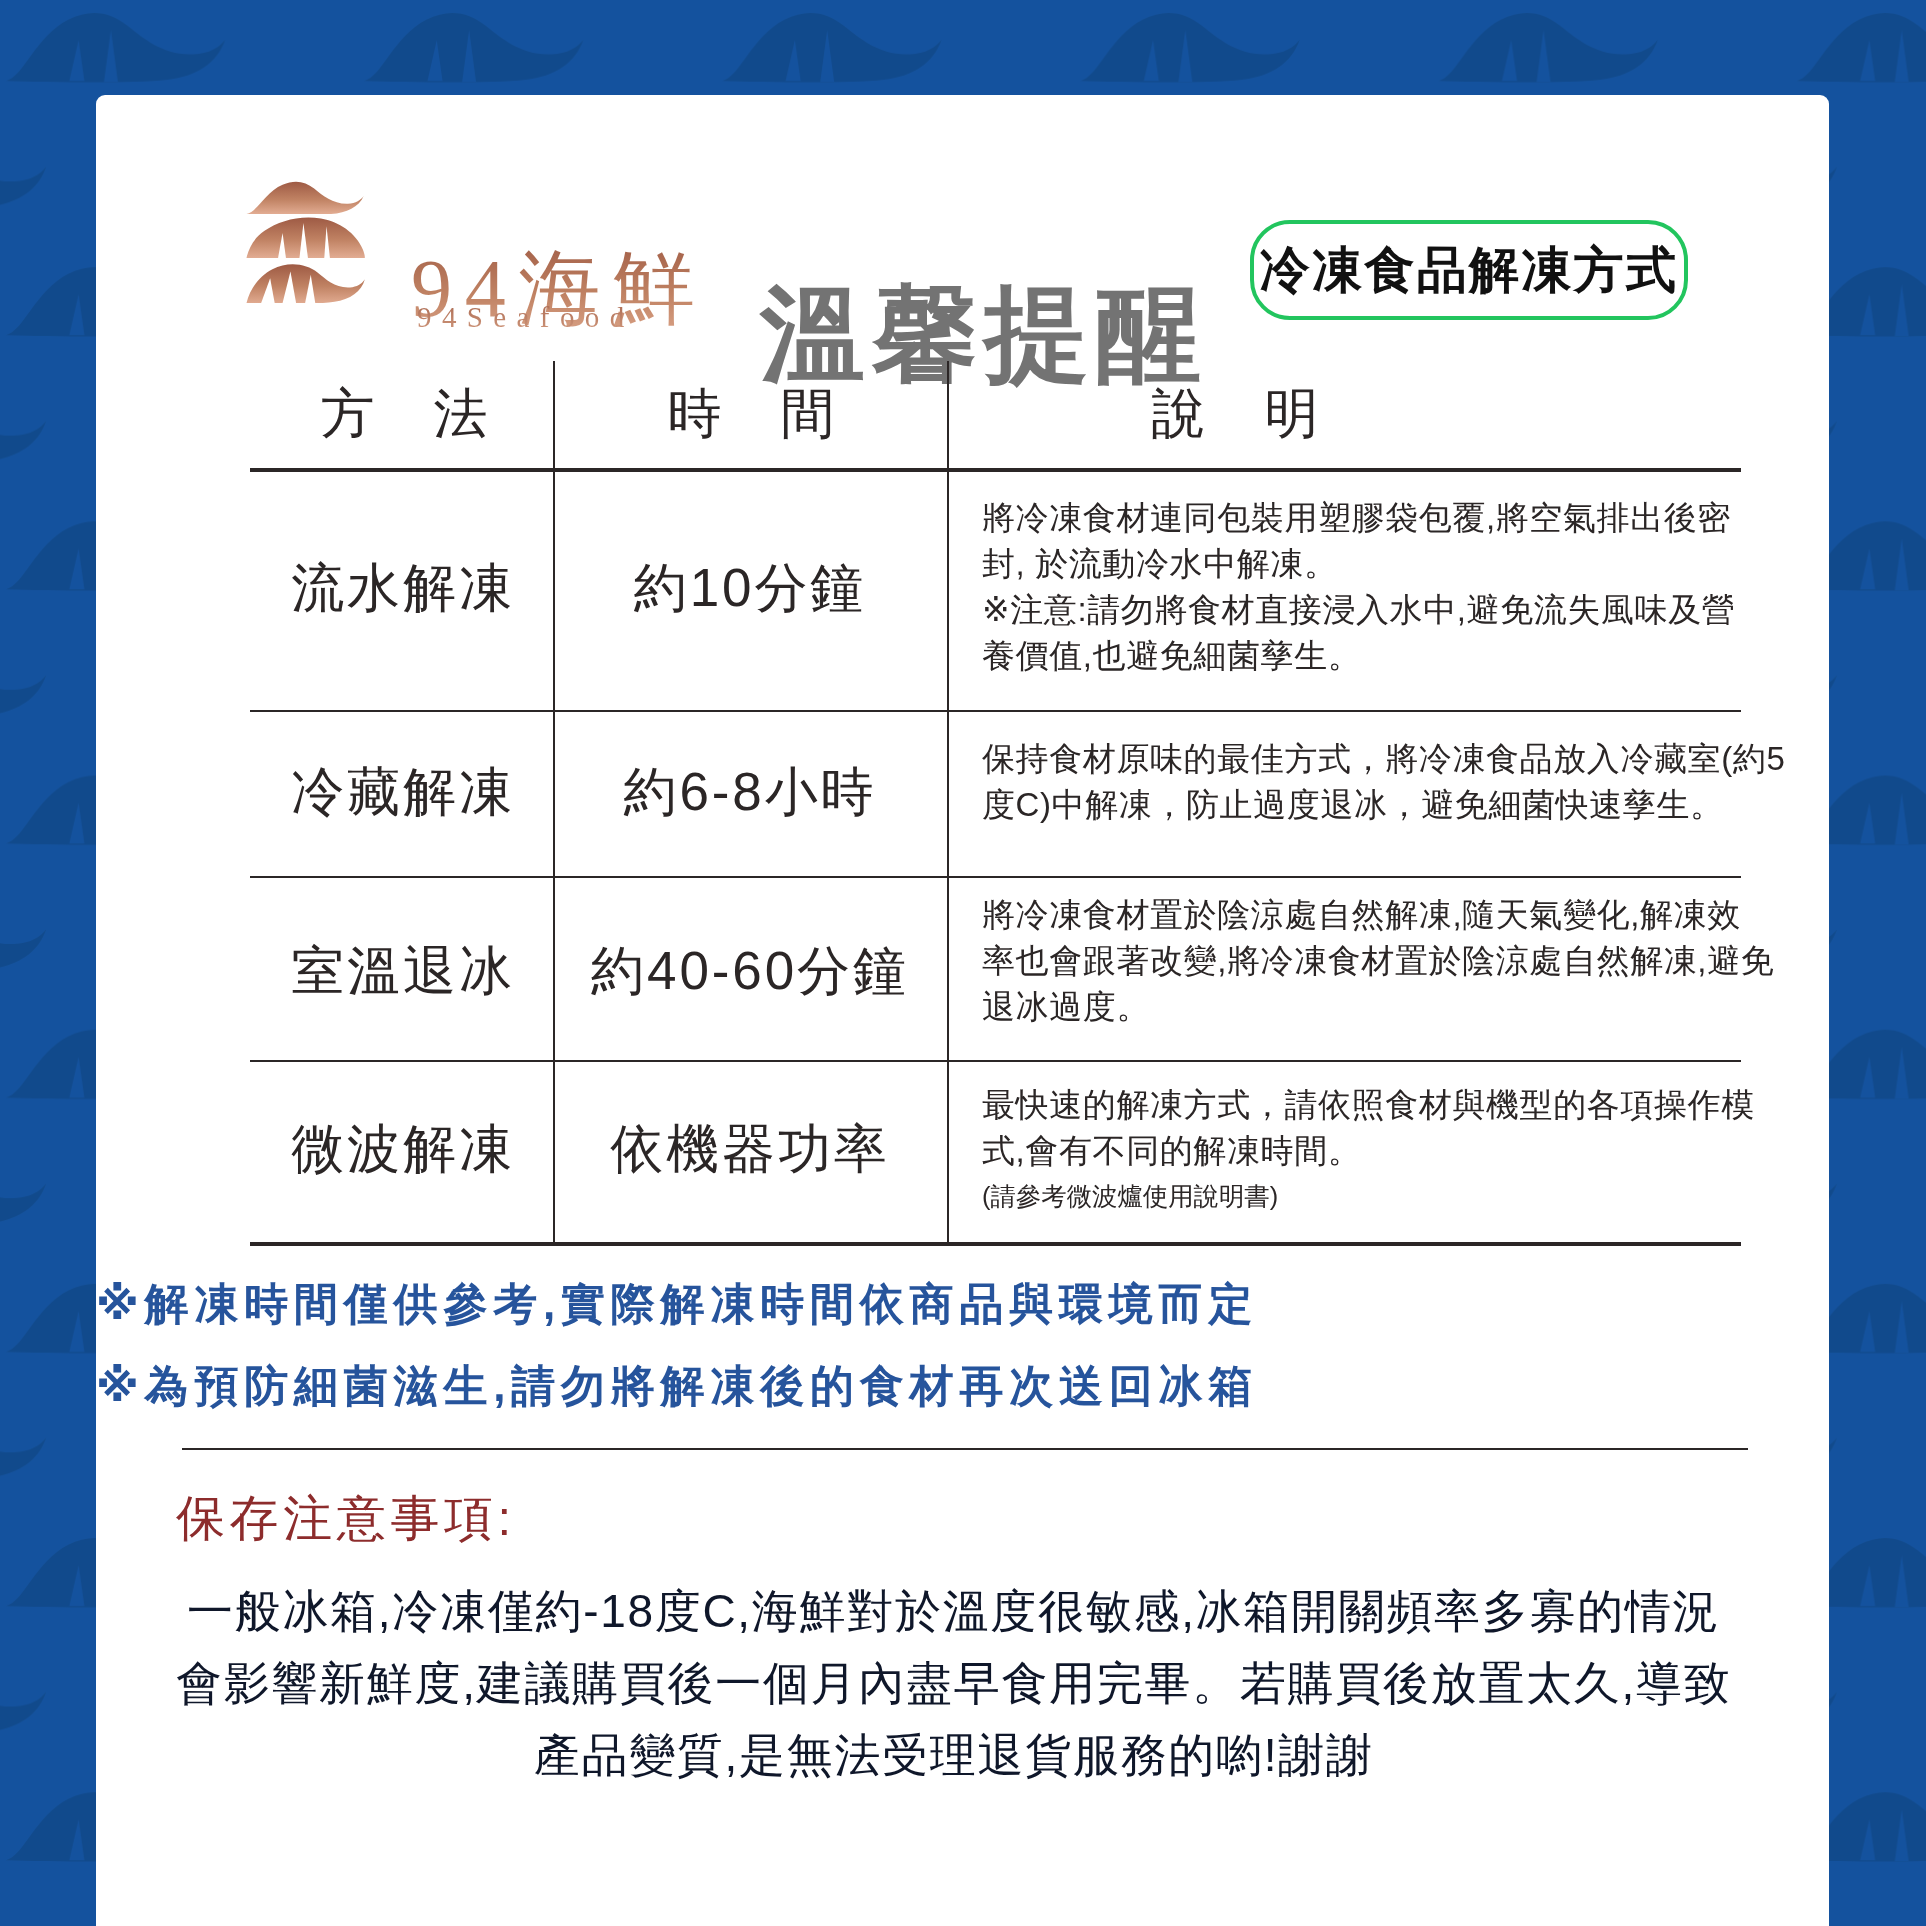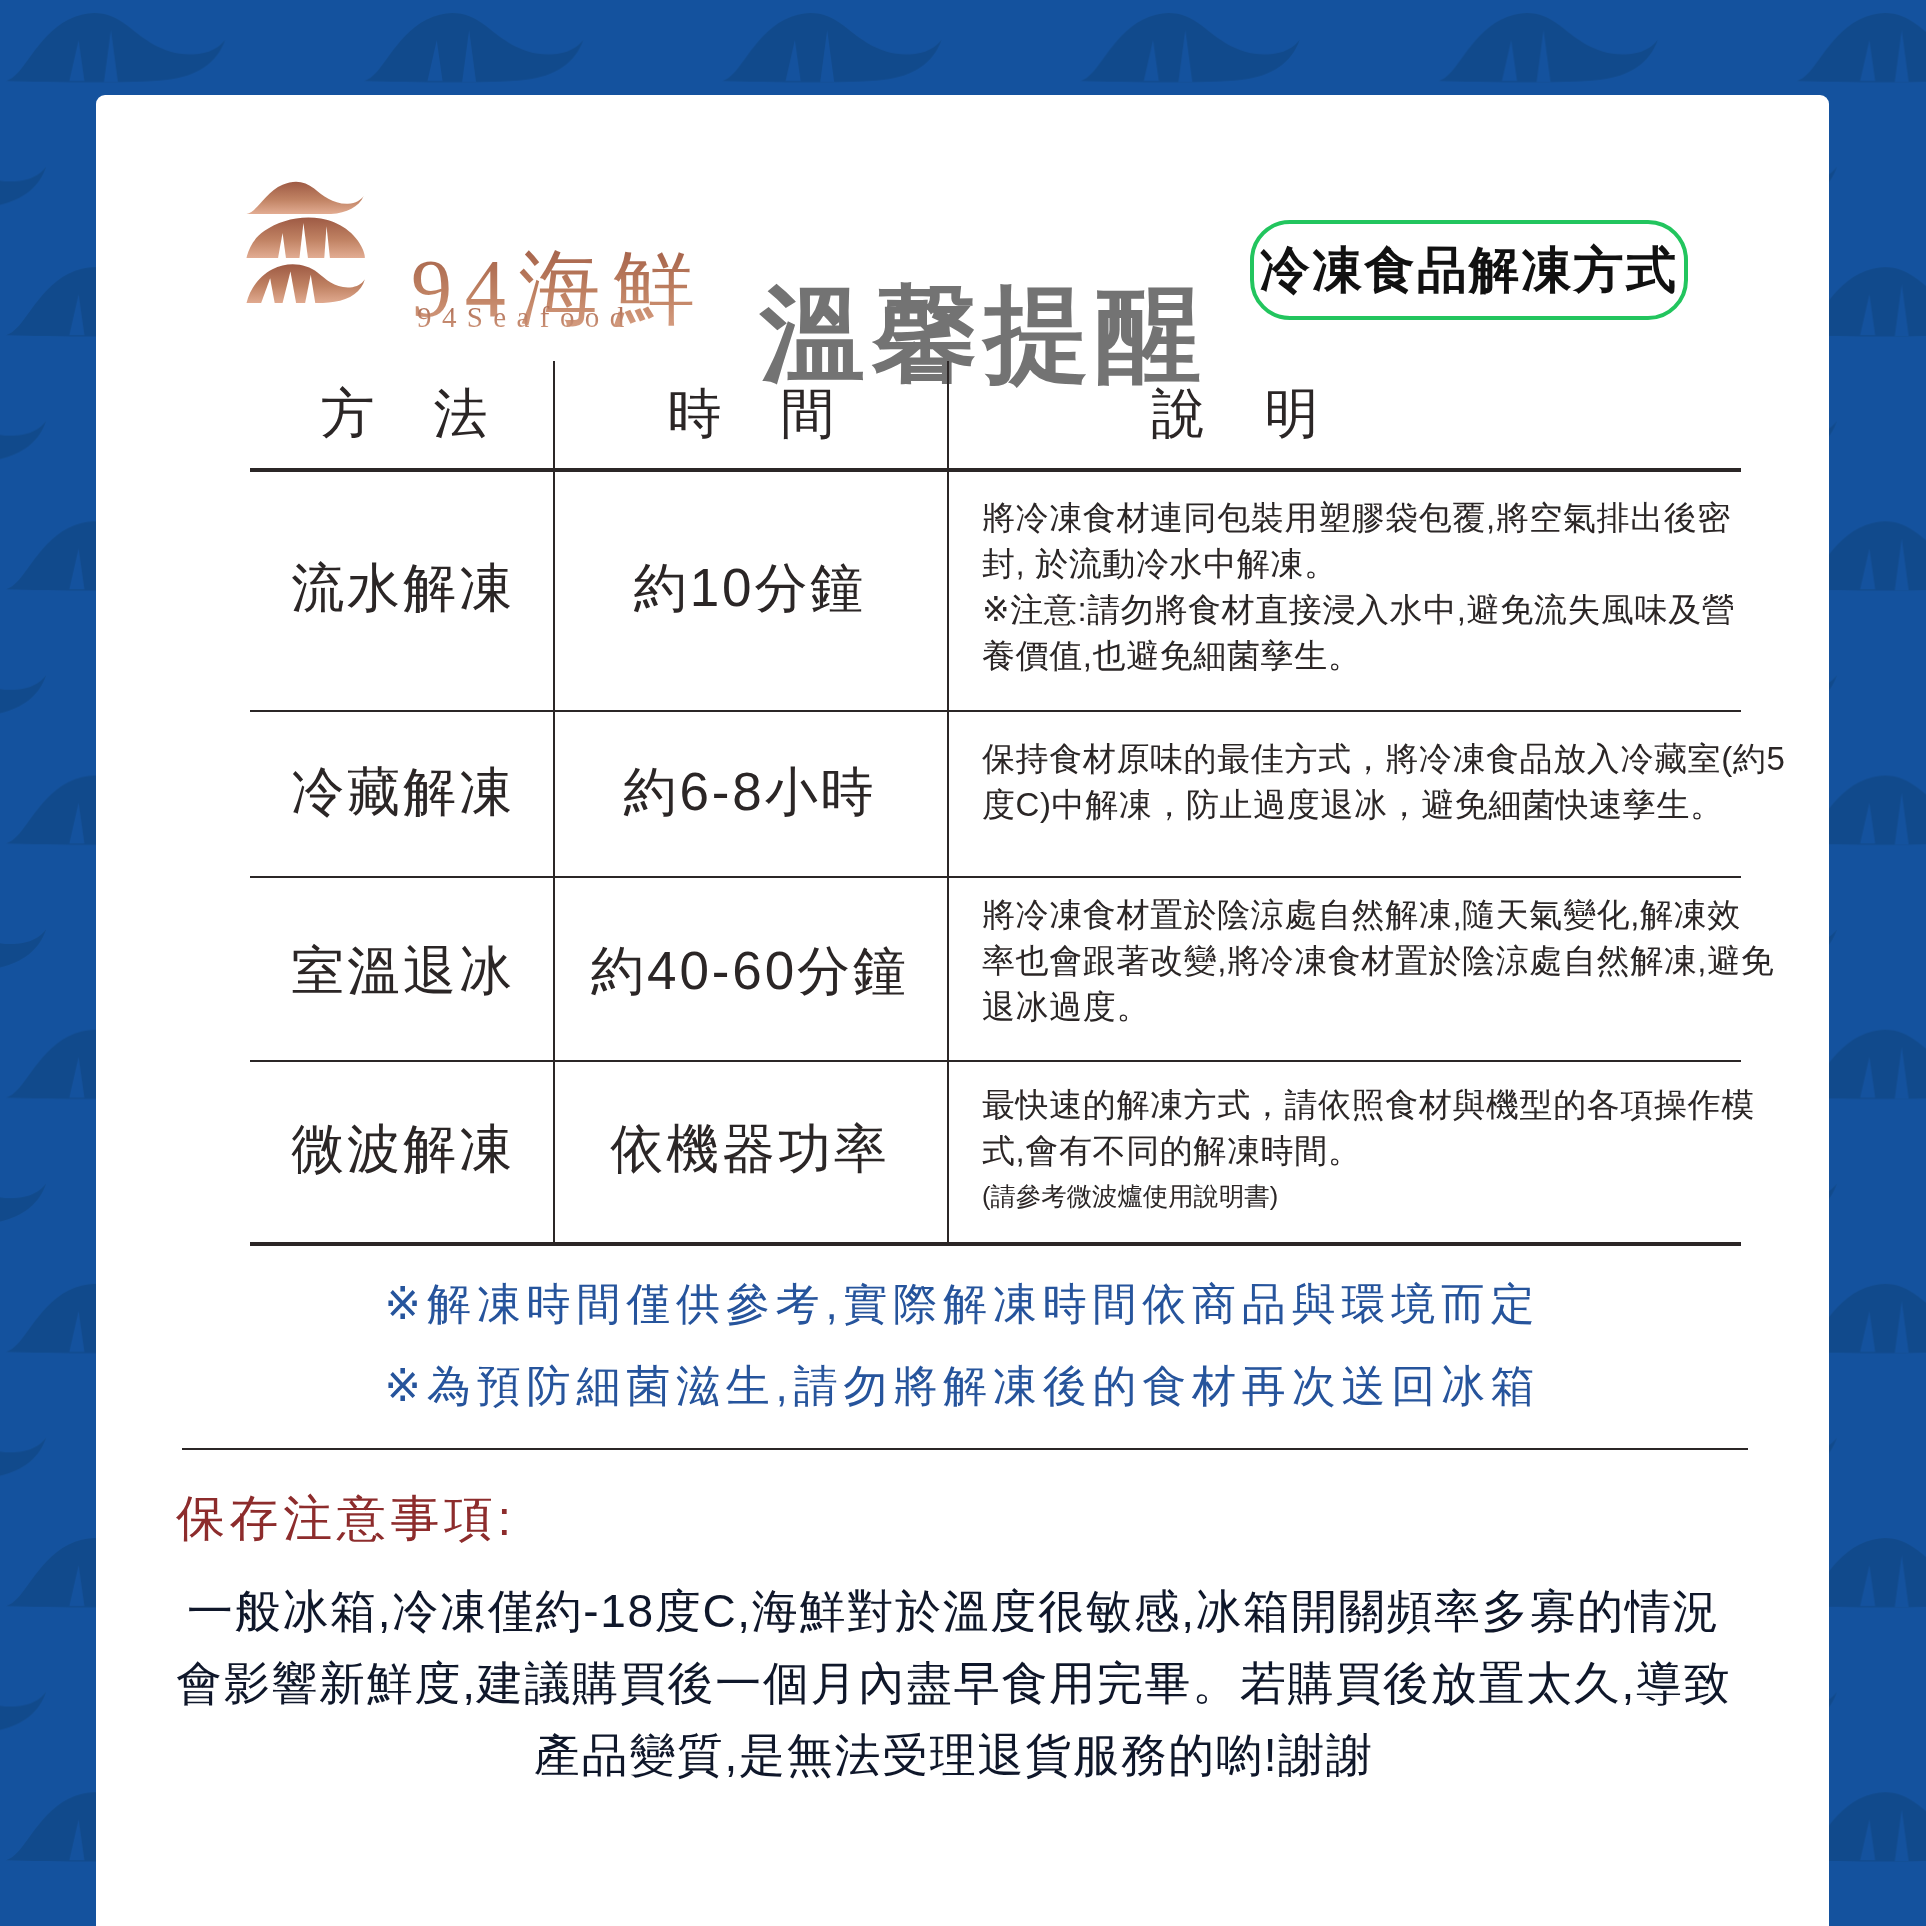--- a/index.html
+++ b/index.html
@@ -44,21 +44,21 @@
 
   
   .vline{width:1.7px;background:#2b2626;}
   .hline{background:#2b2626;}
   .th{font-size:54px;color:#2b2626;letter-spacing:22px;white-space:nowrap;}
   .cellMethod,.cellTime{font-size:53px;color:#2b2626;letter-spacing:2.9px;white-space:nowrap;}
   .desc{font-size:33px;color:#2b2626;line-height:46px;letter-spacing:0.6px;white-space:nowrap;}
   .desc-note{font-size:25.4px;color:#2b2626;white-space:nowrap;margin-top:8px;}
 
   
-  .note-line{width:1733px;text-align:center;font-size:44px;font-weight:400;
+  .note-line{width:1733px;text-align:left;font-size:44px;font-weight:700;
              letter-spacing:5.8px;color:#26549C;white-space:nowrap;}
 
   
   .rule{height:2.3px;background:#2b2626;}
   .storage-heading{font-size:49px;font-weight:400;color:#8D2C2C;letter-spacing:4.6px;white-space:nowrap;}
   .storage-line{font-size:46px;color:#0f172a;letter-spacing:1.7px;line-height:72px;white-space:nowrap;text-align:center;}
 </style>
 </head>
 <body>
 

